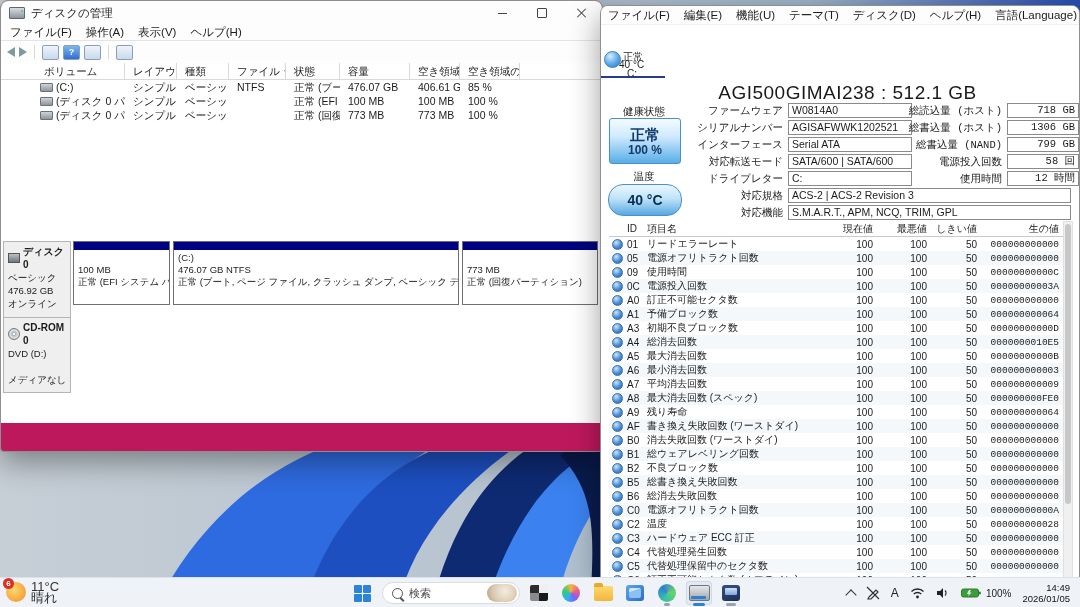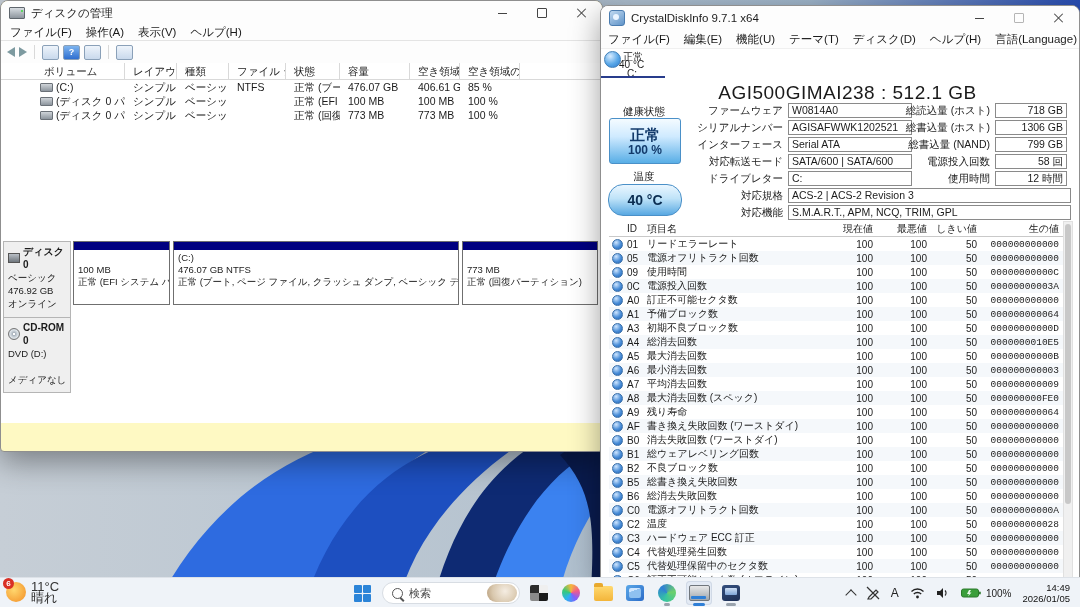--- a/index.html
+++ b/index.html
@@ -4,21 +4,21 @@
 <style>
   html,body{margin:0;padding:0;}
   body{width:1080px;height:607px;position:relative;overflow:hidden;
        font-family:"Liberation Sans","DejaVu Sans",sans-serif;background:#b9c6d2;}
   .abs{position:absolute;}
 
   
   #wallpaper{left:0;top:0;width:1080px;height:607px;z-index:0;}
 
   
-  .win{background:#fef9c3;border:1px solid #8f8f8f;border-radius:8px 8px 4px 4px;
+  .win{background:#be185d;border:1px solid #8f8f8f;border-radius:8px 8px 4px 4px;
        box-shadow:0 10px 30px rgba(0,0,0,.38);z-index:2;overflow:hidden;}
   .titlebar{height:24px;background:#fdfdfd;display:flex;align-items:center;position:relative;}
   .titlebar .title{font-size:11.5px;color:#1b1b1b;margin-left:6px;white-space:nowrap;}
   .winctrls{position:absolute;right:0;top:0;height:24px;display:flex;}
   .wbtn{width:40px;height:24px;display:flex;align-items:center;justify-content:center;}
   .glyph-min{width:9px;height:1px;background:#444;}
   .glyph-max{width:8px;height:8px;border:1px solid #444;border-radius:1px;}
   .glyph-max.dim{border-color:#b5b5b5;}
   .glyph-close{width:10px;height:10px;position:relative;}
   .glyph-close::before,.glyph-close::after{content:"";position:absolute;left:4px;top:-1px;width:1px;height:12px;background:#444;}
@@ -86,21 +86,21 @@
              background:linear-gradient(180deg,#eaf6ff 0%,#bfe3f8 45%,#58a8e2 100%);
              display:flex;align-items:center;justify-content:center;font-size:14px;font-weight:bold;color:#0a2c50;}
   .frow{display:grid;height:17px;align-items:center;font-size:10.5px;color:#1b1b1b;}
   .frow .flabel{text-align:right;padding-right:5px;white-space:nowrap;}
   .fbox{border:1px solid #8a8a8a;height:13px;line-height:12px;padding:0 3px;background:#fff;
         overflow:hidden;white-space:nowrap;font-size:10.5px;}
   .fbox.rt{text-align:right;}
   #fields-center{left:80px;top:96px;width:392px;}
   #fields-center .frow{grid-template-columns:107px 124px;}
   #fields-center .frow.wide{grid-template-columns:107px 283px;}
-  #fields-right{left:284px;top:96px;width:183px;}
+  #fields-right{left:296px;top:96px;width:183px;font-family:Liberation Mono, monospace;}
   #fields-right .frow{grid-template-columns:110px 72px;}
 
   #smart{left:8px;top:215px;width:454px;height:359px;overflow:hidden;}
   .srow{display:grid;grid-template-columns:18px 20px 1fr 50px 54px 50px 82px;
         height:14px;align-items:center;font-size:10px;color:#1b1b1b;}
   .srow .num{text-align:right;padding-right:4px;}
   .srow .raw{text-align:right;padding-right:4px;font-family:"Liberation Mono","DejaVu Sans Mono",monospace;font-size:9.5px;}
   #smart-head{border-bottom:1px solid #c9c9c9;height:15px;font-size:10px;}
   .srow:nth-child(even){background:#f5f8fb;}
   .sdot{width:9px;height:9px;border-radius:50%;margin-left:3px;
@@ -318,35 +318,20 @@
           <span>CD-ROM 0</span>
         </span>
       <span>DVD (D:)</span><br><br>
       <span>メディアなし</span>
     </div>
   </div>
 
 </div>
 
 <div class="abs win" id="cdi">
-  <div class="titlebar">
-    <span class="cdi-appico"></span>
-    <span class="title">CrystalDiskInfo 9.7.1 x64</span>
-    <div class="winctrls">
-      <div class="wbtn">
-          <span class="glyph-min"></span>
-        </div>
-      <div class="wbtn">
-          <span class="glyph-max dim"></span>
-        </div>
-      <div class="wbtn">
-          <span class="glyph-close"></span>
-        </div>
-    </div>
-  </div>
   <div class="menubar">
 
   <span class="mitem">ファイル(F)</span>
       <span class="mitem">編集(E)</span>
       <span class="mitem">機能(U)</span>
       <span class="mitem">テーマ(T)</span>
       <span class="mitem">ディスク(D)</span>
       <span class="mitem">ヘルプ(H)</span>
       <span class="mitem">言語(Language)</span>
     </div>

